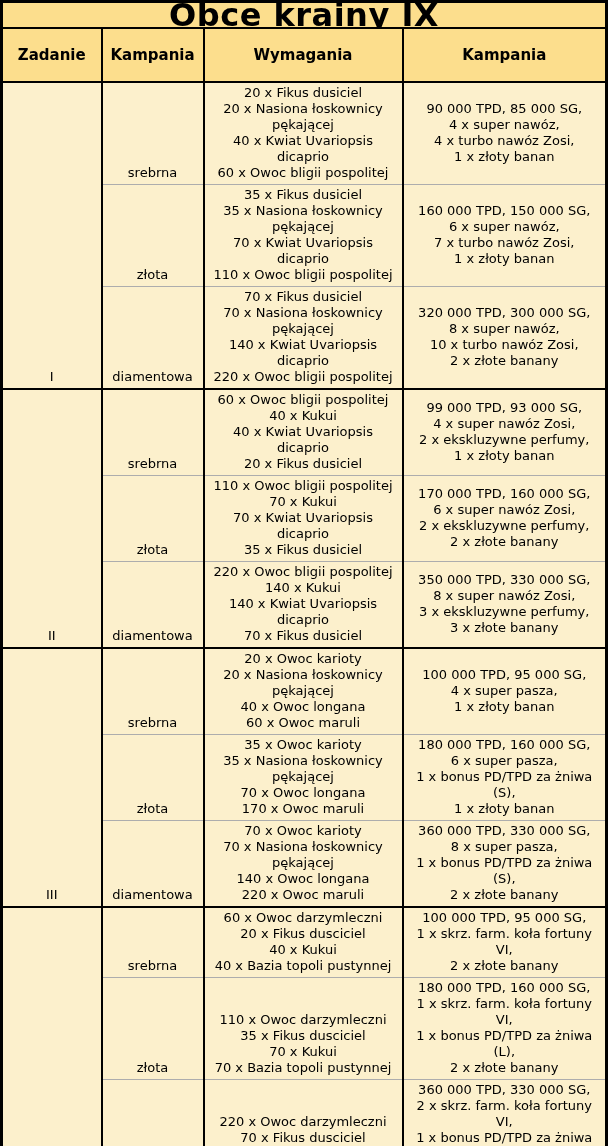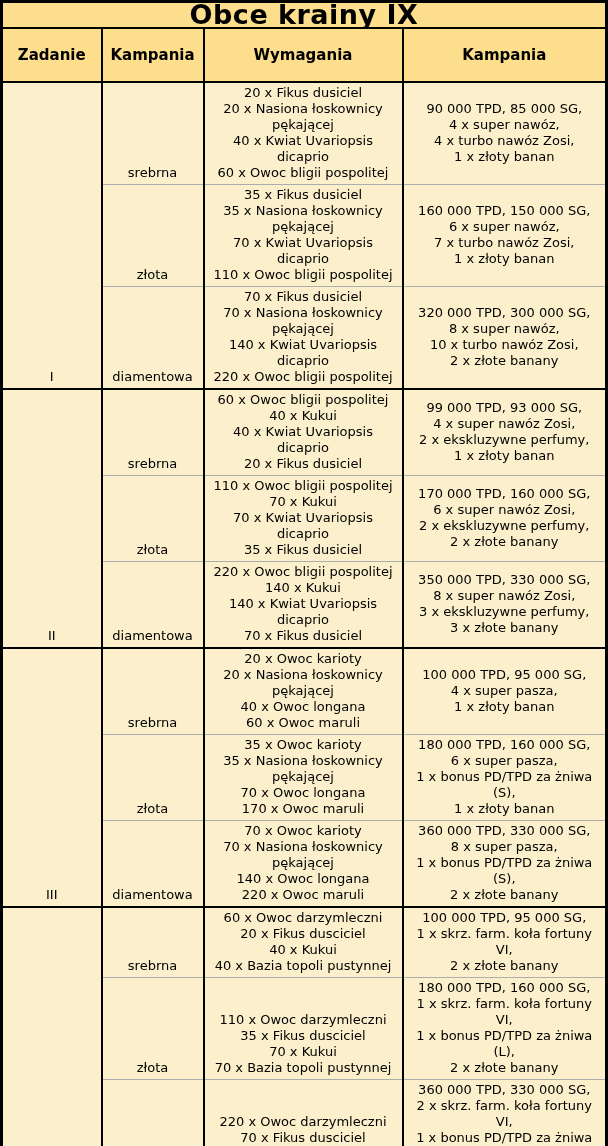--- a/index.html
+++ b/index.html
@@ -25,21 +25,21 @@
   th,td{
     border-left:2px solid var(--border);
     border-right:2px solid var(--border);
     text-align:center;
     padding:2px 4px 3px 4px;
     font-size:13px;
     line-height:16px;
     overflow:hidden;
   }
   th.title{
-    font-size:27px;
+    font-size:32px;
     font-weight:bold;
     padding:4px 2px;
     background:var(--header-bg);
     border-bottom:2px solid var(--border);
     letter-spacing:0.5px;
   }
   tr.cols th{
     font-size:15px;
     font-weight:bold;
     background:var(--header-bg);

